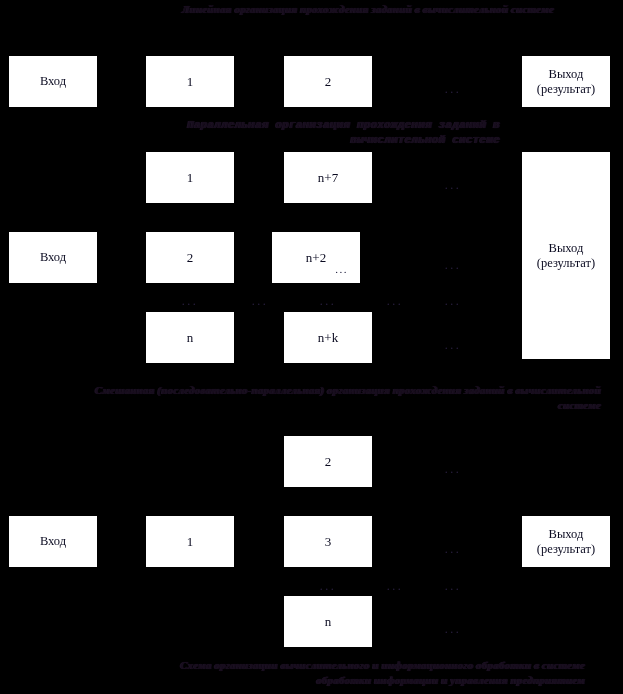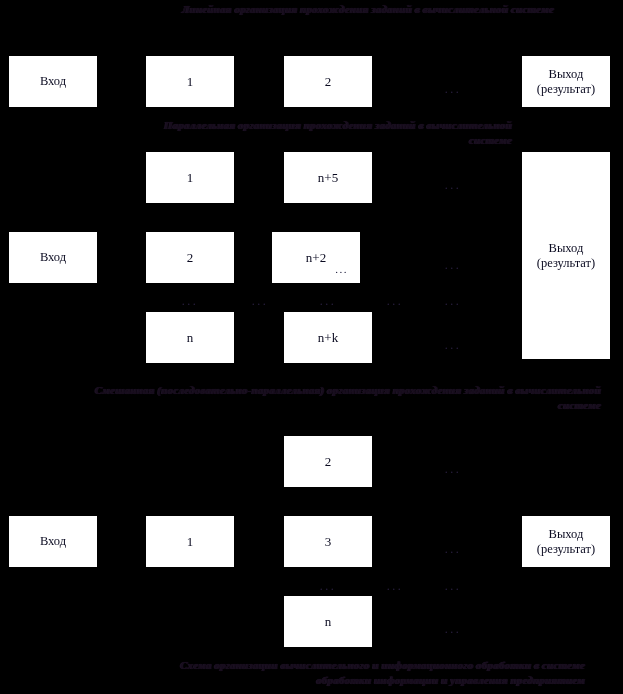--- a/index.html
+++ b/index.html
@@ -84,28 +84,28 @@
   <span>2</span>
 </div>
 
 <div class="ellipsis" style="left:428px; top:83px; width:50px;">...</div>
 
 <div class="box io" style="left:521px; top:55px; width:90px; height:53px;">
   <span>Выход</span>
   <span>(результат)</span>
 </div>
 
-<div class="caption" style="left:142px; top:118px; width:370px;">Параллельная организация прохождения заданий в вычислительной системе</div>
+<div class="caption" style="left:130px; top:118px; width:370px;font-family:Liberation Mono, monospace;">Параллельная организация прохождения заданий в вычислительной системе</div>
 
 <div class="box" style="left:145px; top:151px; width:90px; height:53px;">
   <span>1</span>
 </div>
 
 <div class="box" style="left:283px; top:151px; width:90px; height:53px;">
-  <span>n+5</span>
+  <span>n+7</span>
 </div>
 
 <div class="ellipsis" style="left:428px; top:179px; width:50px;">...</div>
 
 <div class="box io" style="left:8px; top:231px; width:90px; height:53px;">
   <span>Вход</span>
 </div>
 
 <div class="box" style="left:145px; top:231px; width:90px; height:53px;">
   <span>2</span>

